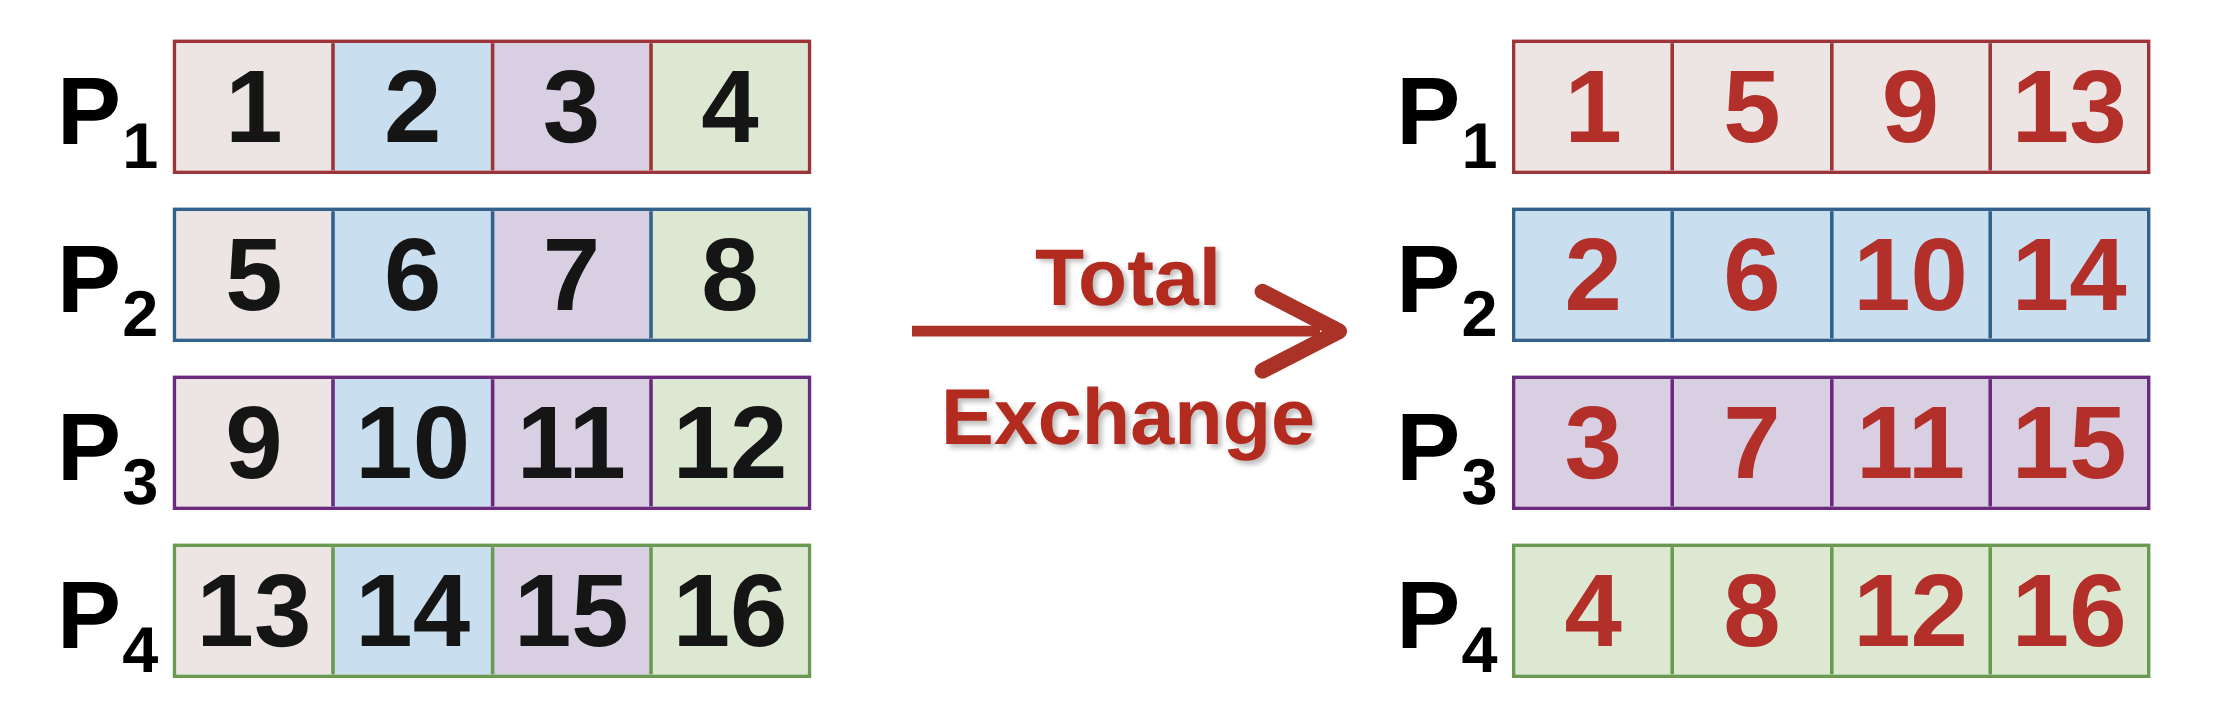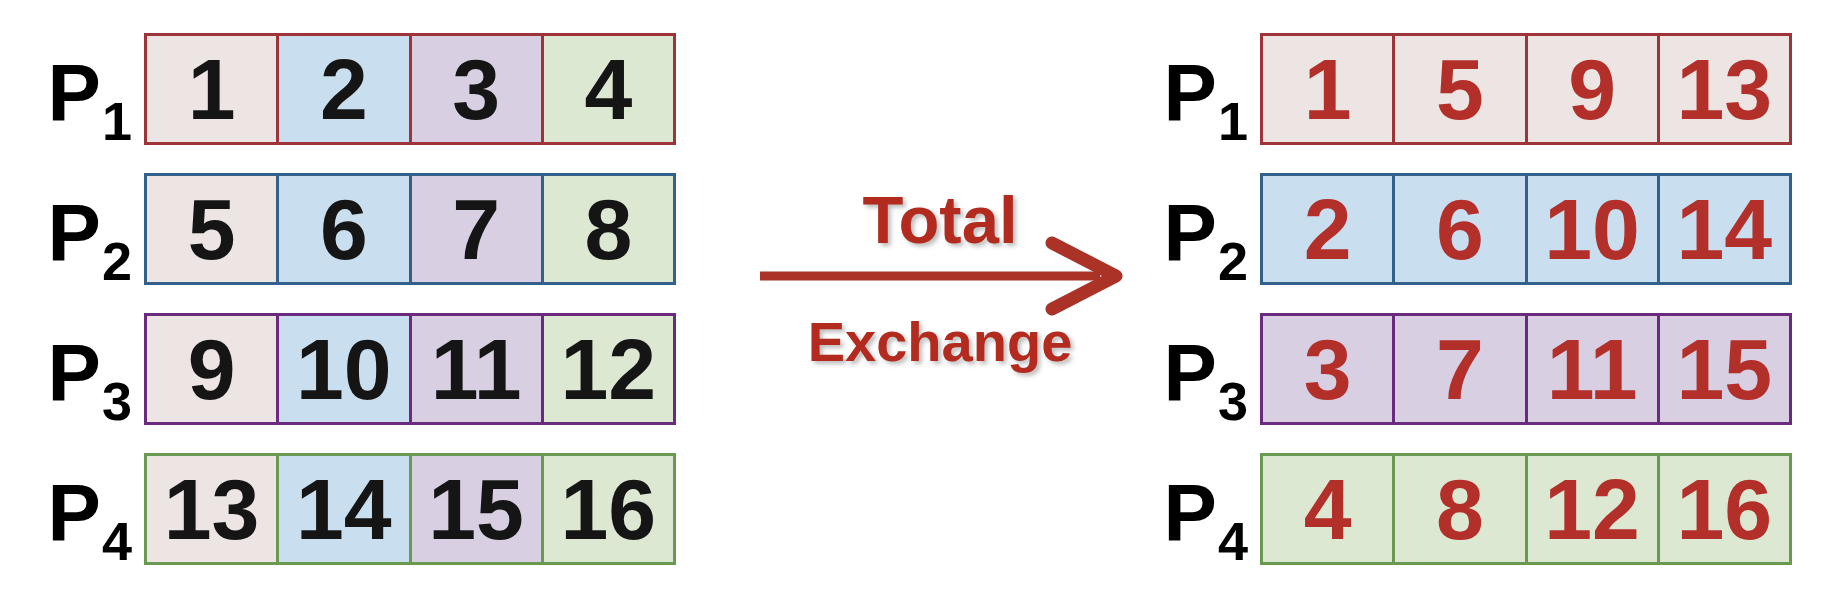--- a/index.html
+++ b/index.html
@@ -26,22 +26,22 @@
     flex:1;display:flex;align-items:center;justify-content:center;
     font-weight:bold;font-size:86px;line-height:1;
   }
   .pcell + .pcell{border-left:3px solid;}
   .mid-label{
     position:absolute;text-align:center;font-weight:bold;
     color:var(--heading-color,#b22b1e);
     text-shadow:3px 3px 4px rgba(125,125,125,0.5);
     line-height:1;
   }
-  #total-label{left:760px;top:186px;width:360px;font-size:67px;}
-  #exchange-label{left:730px;top:314px;width:420px;font-size:56px;}
+  #total-label{left:760px;top:198px;width:360px;font-size:67px;}
+  #exchange-label{left:730px;top:314px;width:420px;font-size:66px;}
   #arrow-svg{position:absolute;left:752px;top:233px;}
 </style>
 </head>
 <body style="background: rgb(255, 255, 255);">
 
 <div>
 
   <div id="left-group" class="group">
       <div class="prow">
         <div class="plabel">

